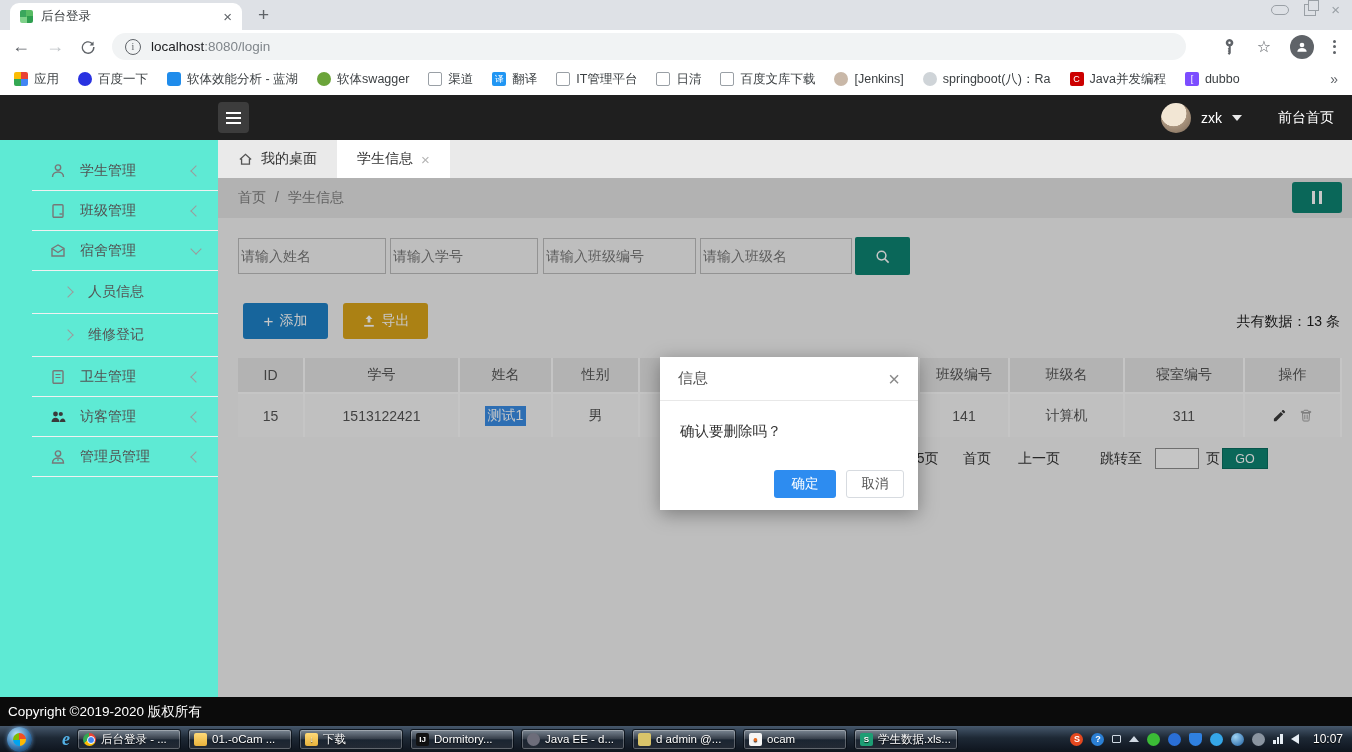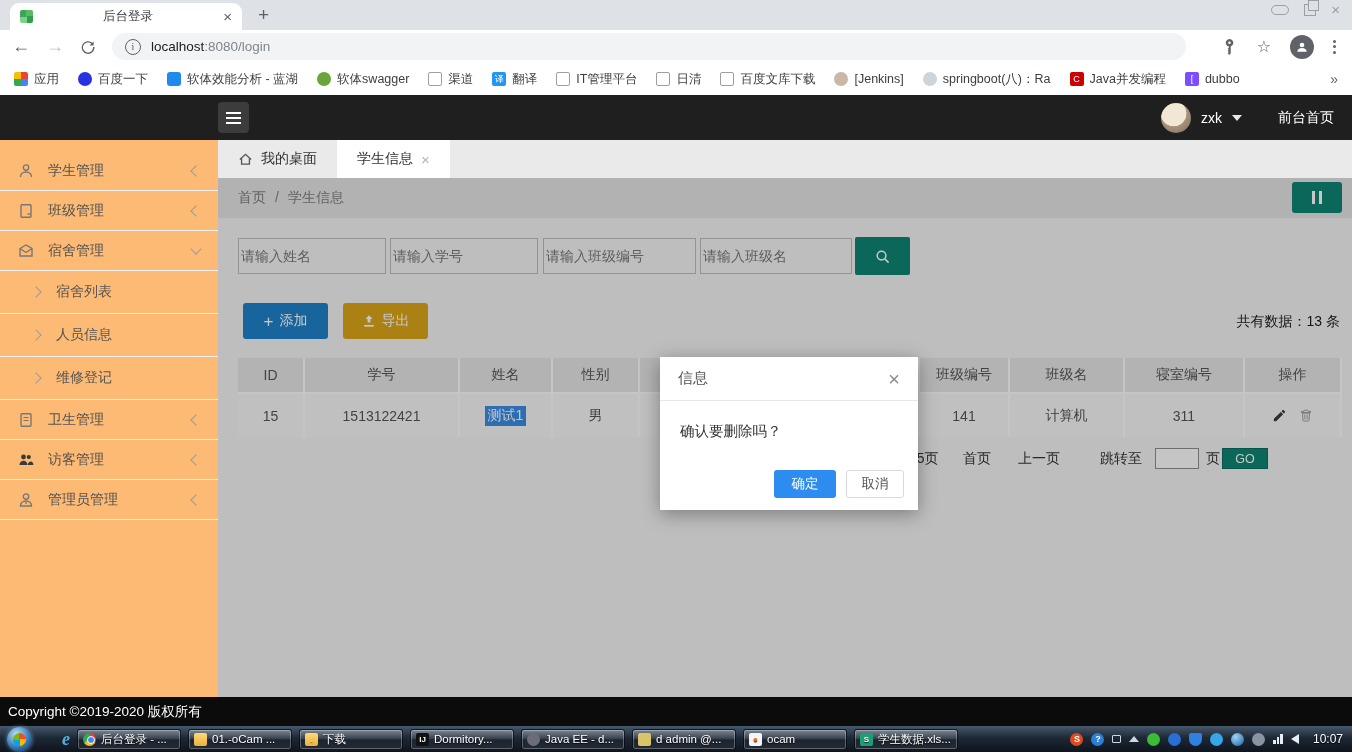--- a/index.html
+++ b/index.html
@@ -1,21 +1,21 @@
 <!DOCTYPE html>
 <html><head>
 <meta charset="utf-8">
 <style>
   html,body{margin:0;padding:0;}
   .screen{position:relative;width:1352px;height:752px;background:#fff;overflow:hidden;
           font-family:"Liberation Sans","DejaVu Sans",sans-serif;-webkit-font-smoothing:antialiased;}
   
   .tabs-bar{position:absolute;left:0;top:0;width:100%;height:30px;background:#dee1e6;}
   .b-tab{position:absolute;left:10px;top:3px;width:232px;height:27px;background:#fff;border-radius:9px 9px 0 0;
-         display:flex;align-items:center;gap:8px;padding:0 10px;box-sizing:border-box;text-align:center;}
+         display:flex;align-items:center;gap:8px;padding:0 10px;box-sizing:border-box;}
   .favicon{width:13px;height:13px;border-radius:2px;flex:0 0 13px;
            background:conic-gradient(#57bb63 0 25%,#2e9e4f 25% 50%,#7fd18a 50% 75%,#3aa65c 75%);}
   .tab-title{font-size:12.5px;color:#3c4043;flex:1;white-space:nowrap;overflow:hidden;}
   .tab-close{color:#5f6368;font-size:15px;line-height:1;}
   .new-tab{position:absolute;left:258px;top:4px;font-size:19px;color:#5f6368;}
   .win-controls{position:absolute;right:12px;top:2px;display:flex;align-items:center;gap:15px;}
   .wc-min{width:16px;height:8px;border:1.5px solid #9aa0a6;border-radius:5px;}
   .wc-max{width:10px;height:10px;border:1.5px solid #9aa0a6;position:relative;}
   .wc-max::after{content:"";position:absolute;left:3px;top:-5px;width:9px;height:9px;border:1.5px solid #9aa0a6;background:#dee1e6;}
   .wc-close{font-size:15px;color:#9aa0a6;line-height:1;}
@@ -56,21 +56,21 @@
   .app-title{position:absolute;left:20px;top:11px;font-size:18px;font-weight:bold;letter-spacing:1px;margin-top:34px;}
   .menu-toggle{position:absolute;left:218px;top:7px;width:31px;height:31px;background:#3c3c3c;border-radius:4px;
                display:flex;flex-direction:column;align-items:center;justify-content:center;gap:3px;}
   .menu-toggle i{width:15px;height:2px;background:#fff;}
   .hdr-right{position:absolute;right:18px;top:0;height:45px;display:flex;align-items:center;gap:10px;}
   .avatar{width:30px;height:30px;border-radius:50%;background:radial-gradient(circle at 42% 35%,#f2e6d4 48%,#a8937d 50%,#7d6a58);}
   .uname{font-size:14px;}
   .caret{width:0;height:0;border-left:5px solid transparent;border-right:5px solid transparent;border-top:6px solid #e8e8e8;}
   .front-link{font-size:14px;margin-left:26px;}
   
-  .sidebar{position:absolute;left:0;top:140px;width:218px;height:557px;background:#fdba74;padding-top:11px;box-sizing:border-box;}
+  .sidebar{position:absolute;left:0;top:140px;width:218px;height:557px;background:#5eead4;padding-top:11px;box-sizing:border-box;padding-left:32px;}
   .side-item{height:40px;display:flex;align-items:center;gap:14px;padding:0 18px;border-bottom:1px solid #f1f1f1;
              color:#525252;font-size:14px;box-sizing:border-box;}
   .side-item.sub{height:43px;padding-left:32px;color:#555;}
   .s-ico{width:16px;height:16px;flex:0 0 16px;}
   .chev{width:7px;height:7px;border-left:1.6px solid #9b9b9b;border-bottom:1.6px solid #9b9b9b;margin-left:auto;}
   .chev.left{transform:rotate(45deg);}
   .chev.down{transform:rotate(-45deg);margin-top:-3px;}
   .chev.right{transform:rotate(225deg);margin-left:0;margin-right:2px;flex:0 0 7px;}
   
   .content{position:absolute;left:218px;top:140px;width:1134px;height:557px;background:#f97316;border-radius:16px;}
@@ -312,24 +312,20 @@
           <svg width="16" height="16" viewBox="0 0 16 16">
             <path d="M2 5.5l6-3.5 6 3.5V13H2z" fill="none" stroke="#777" stroke-width="1.4"></path>
             <path d="M2 5.5l6 4 6-4" fill="none" stroke="#777" stroke-width="1.4"></path>
           </svg>
         </span>
       <span>宿舍管理</span>
         <span class="chev down"></span>
     </div>
     <div class="side-item sub">
       <span class="chev right"></span>
-        <span>宿舍列表</span>
-    </div>
-    <div class="side-item sub">
-      <span class="chev right"></span>
         <span>人员信息</span>
     </div>
     <div class="side-item sub">
       <span class="chev right"></span>
         <span>维修登记</span>
     </div>
     <div class="side-item">
       <span class="s-ico">
           <svg width="16" height="16" viewBox="0 0 16 16">
             <rect x="3" y="1.8" width="10" height="12.4" rx="1" fill="none" stroke="#777" stroke-width="1.4"></rect>

